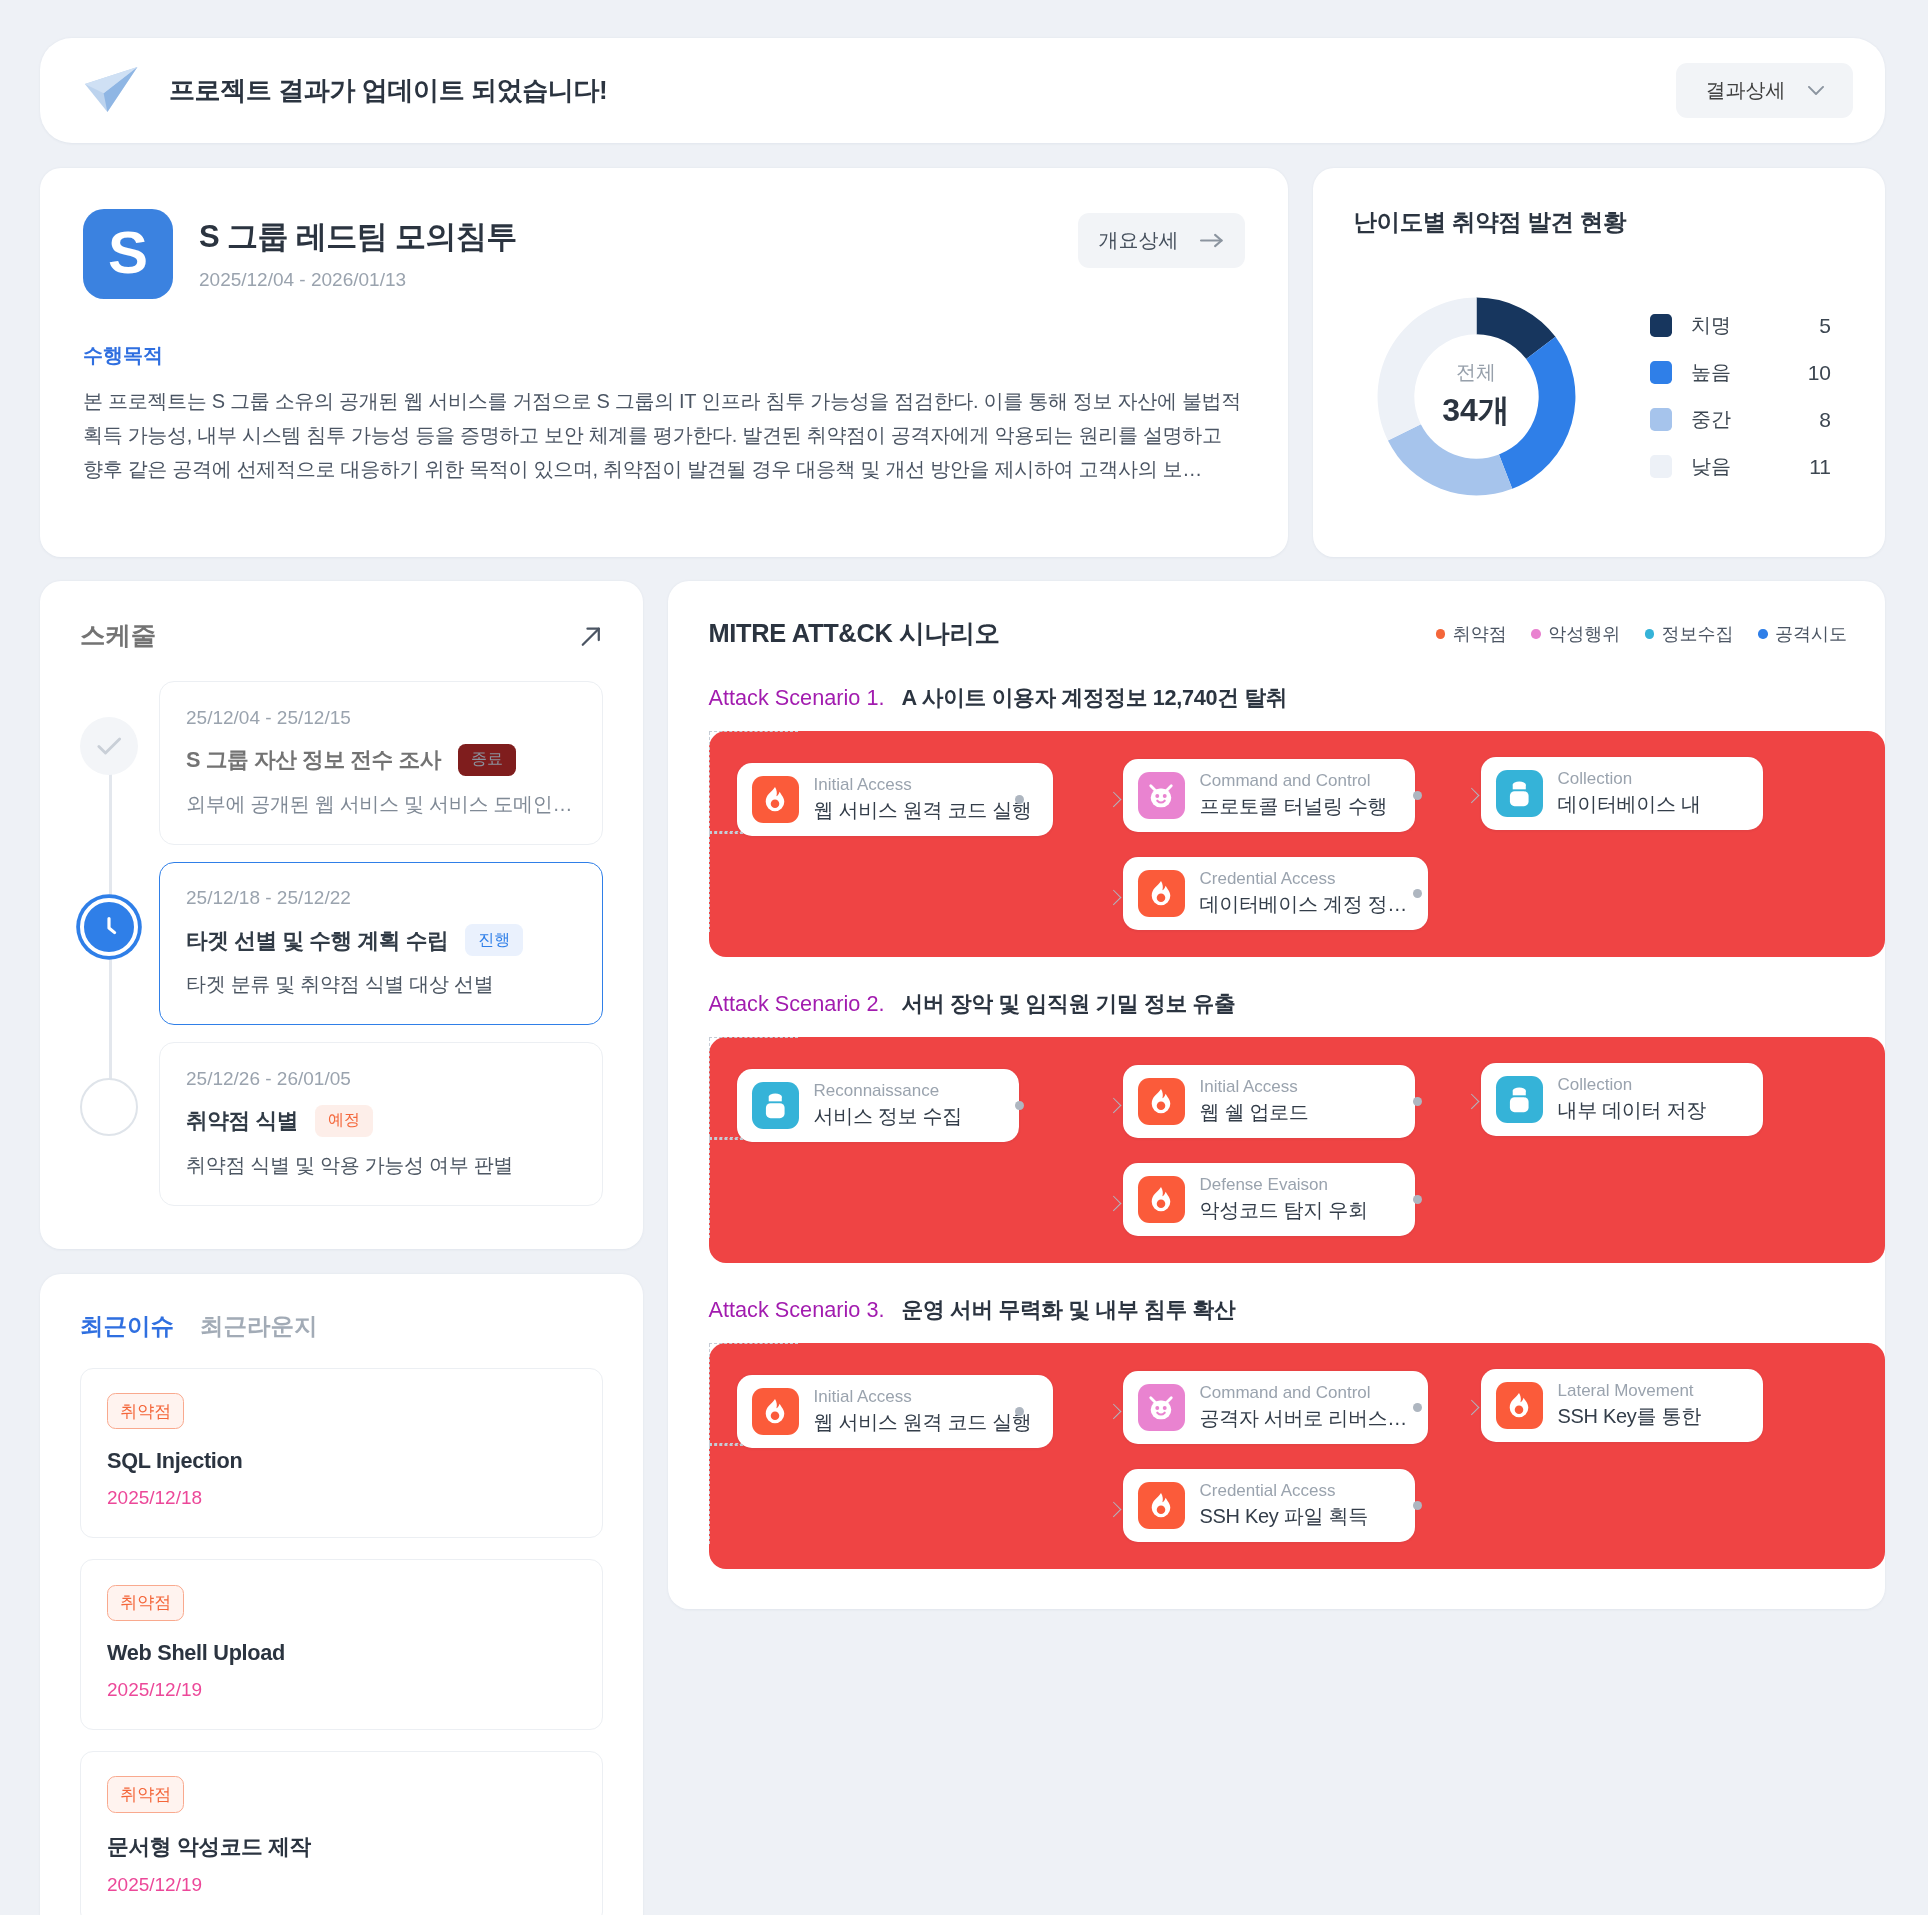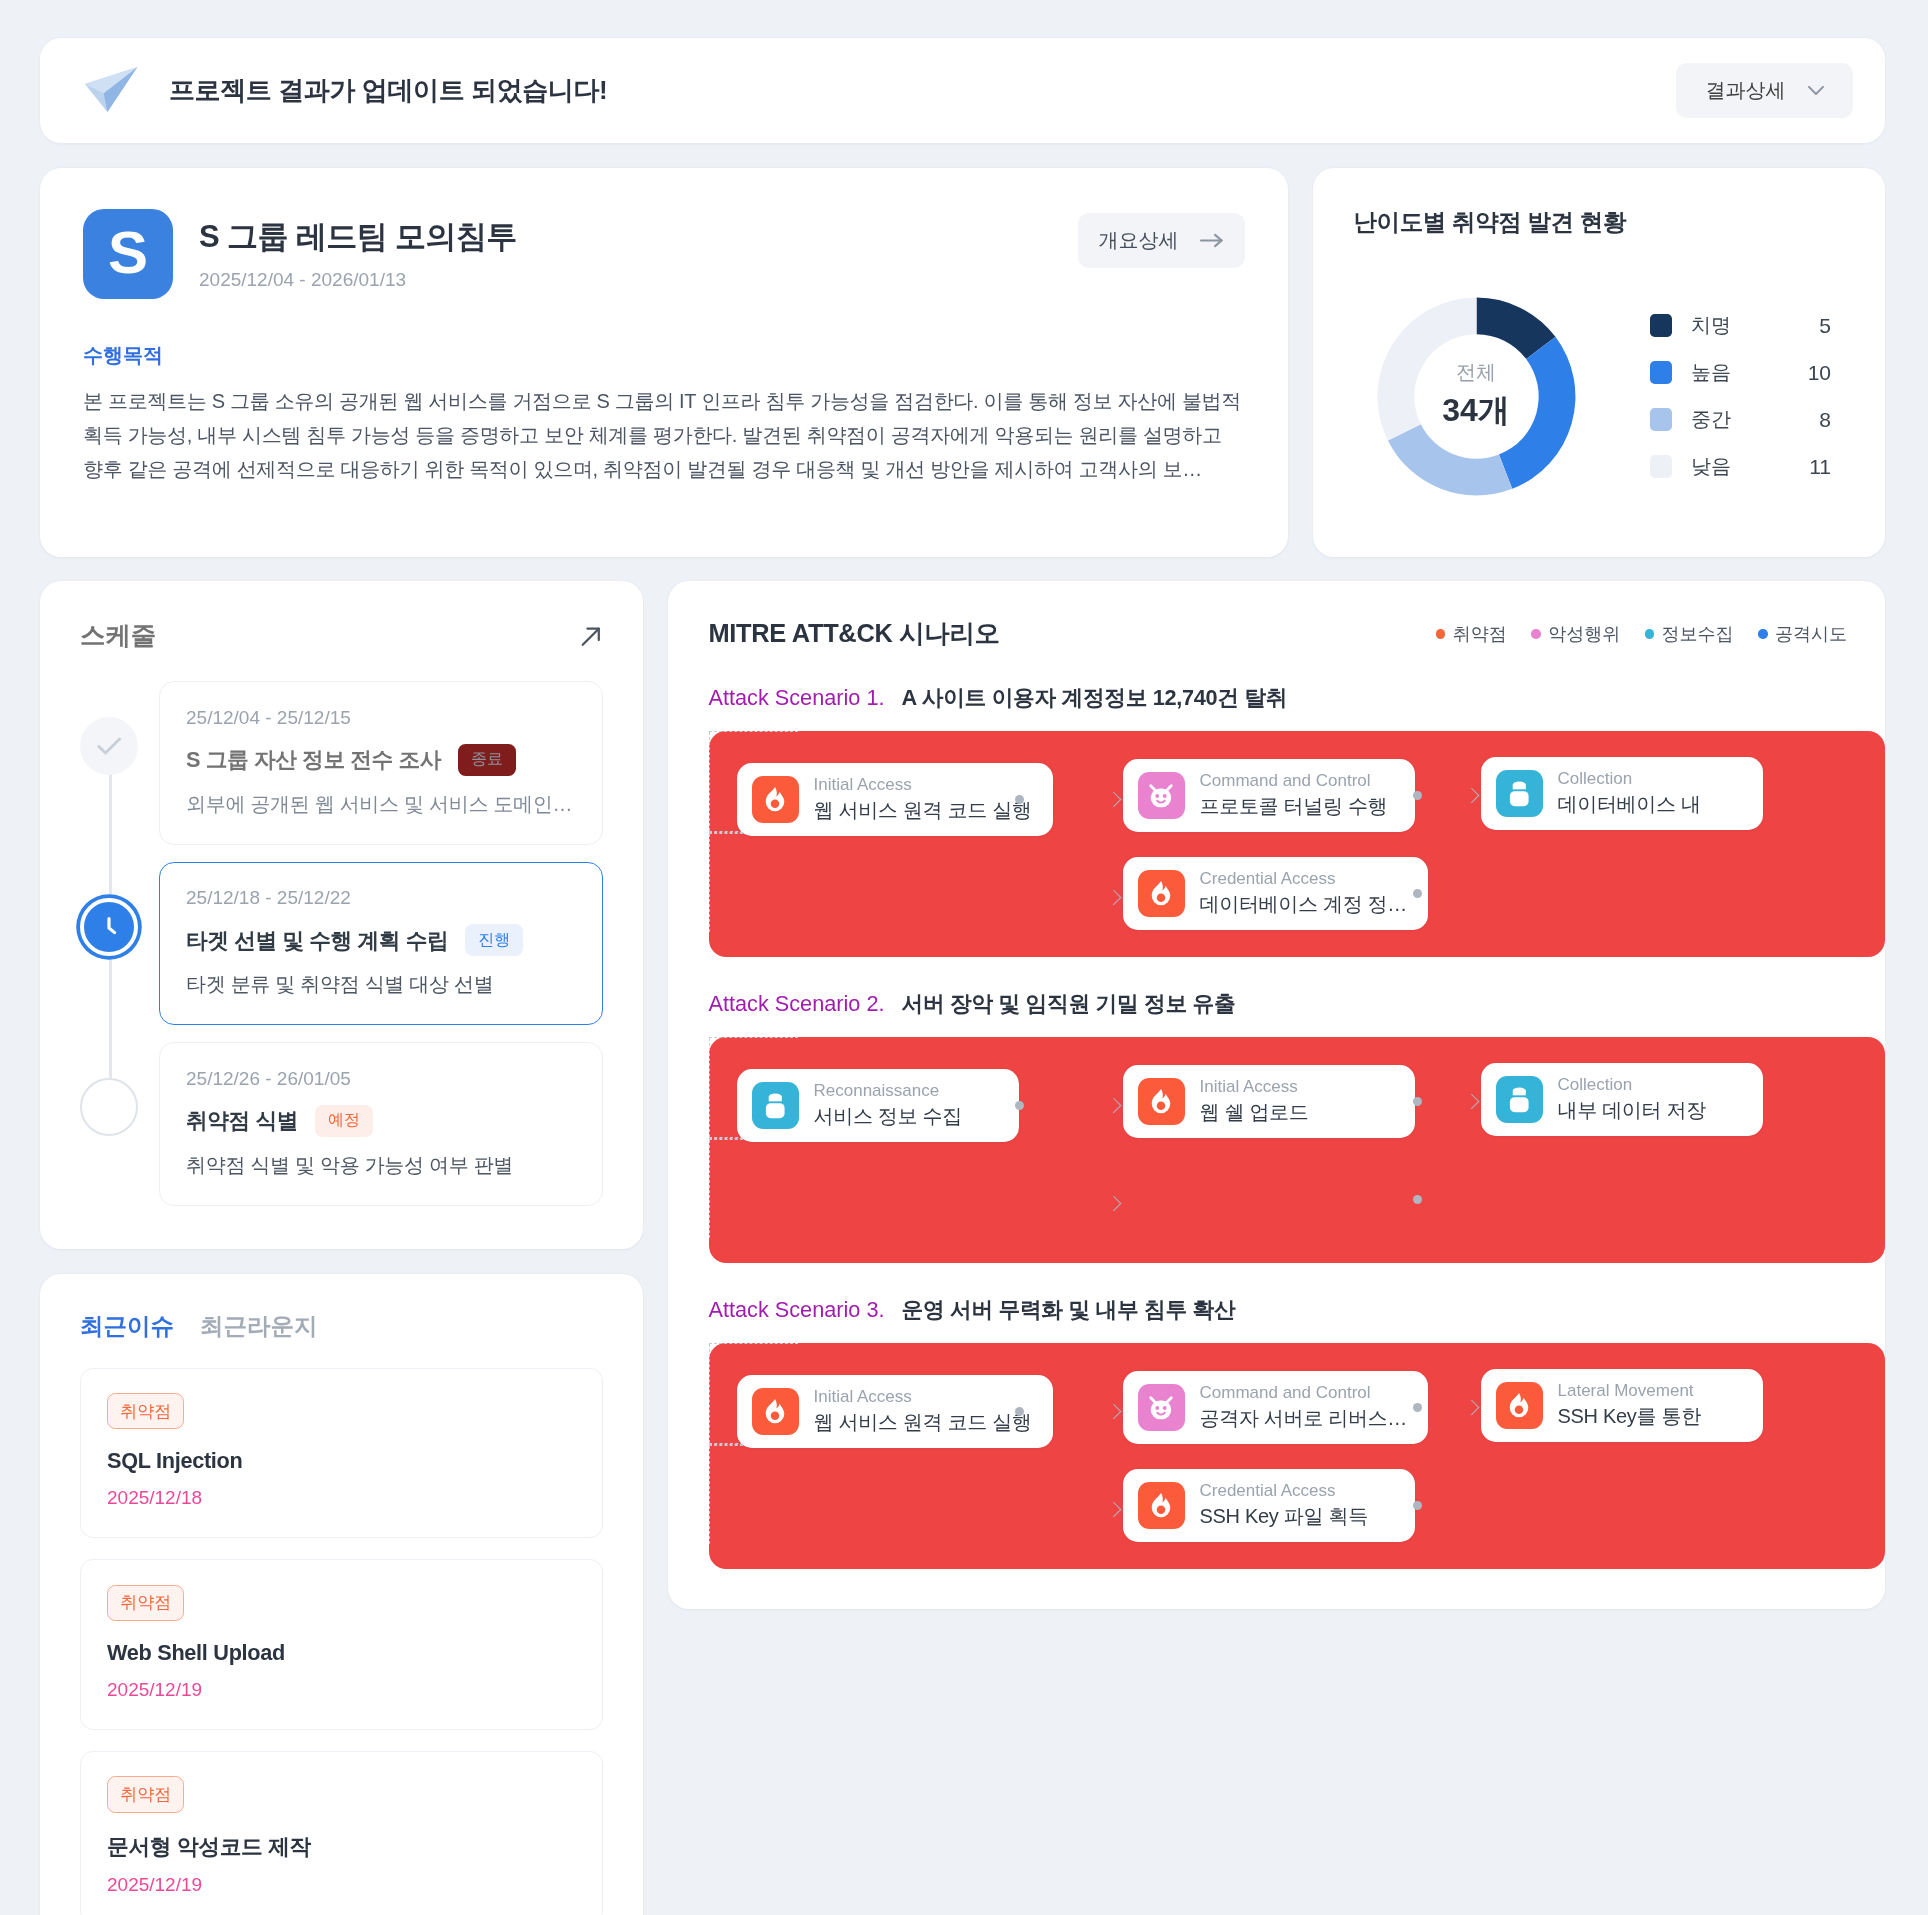--- a/index.html
+++ b/index.html
@@ -6,21 +6,21 @@
   html, body {
     width: 1928px; height: 1915px;
     background: #eef1f6;
     font-family: "Liberation Sans", "DejaVu Sans", sans-serif;
     overflow: hidden;
   }
   .page { width: 1928px; height: 1915px; padding: 38px 43px 0 40px; position: relative; }
 
   
   .banner {
-    background:#fff; border-radius:21px; height:105px;
+    background:#fff; border-radius:32px; height:105px;
     display:flex; align-items:center; padding:0 32px 0 43px;
     box-shadow:0 0.9px 2.8px rgba(23,43,77,.06);
     position:relative;
   }
   .plane { width:60px; height:51px; flex:0 0 auto; margin-right:26px; }
   .banner-title { font-size:26px; font-weight:700; color:#2b3440; letter-spacing:-0.4px; }
   .result-btn {
     margin-left:auto; background:#f2f4f7; border:none; border-radius:11.3px;
     height:55px; min-width:177px; padding:0 22.6px;
     display:flex; align-items:center; justify-content:center; gap:22px;
@@ -414,20 +414,32 @@
                   <svg width="26" height="28" viewBox="0 0 28 30">
                     <path d="M14 1C10 7 4 9 4 17a10 10 0 0 0 20 0c0-5-3-7-5-11-1 3-2 4-3.5 5C16.5 8 16 4 14 1z" fill="#fff"></path>
                     <circle cx="14" cy="19" r="4.6" fill="#fb5b3a"></circle>
                   </svg>
                 </span>
                 <span class="node-txt">
                   <span class="node-tac">Initial Access</span>
                   <span class="node-act">웹 쉘 업로드</span>
                 </span>
               </div>
+              <div class="node" style="left:414px;top:126px;min-width:292px;">
+                <span class="node-ico" style="background:#fb5b3a">
+                  <svg width="26" height="28" viewBox="0 0 28 30">
+                    <path d="M14 1C10 7 4 9 4 17a10 10 0 0 0 20 0c0-5-3-7-5-11-1 3-2 4-3.5 5C16.5 8 16 4 14 1z" fill="#fff"></path>
+                    <circle cx="14" cy="19" r="4.6" fill="#fb5b3a"></circle>
+                  </svg>
+                </span>
+                <span class="node-txt">
+                  <span class="node-tac">Defense Evaison</span>
+                  <span class="node-act">악성코드 탐지 우회</span>
+                </span>
+              </div>
               <div class="node" style="left:772px;top:26px;min-width:282px;">
                 <span class="node-ico" style="background:#35b3d8">
                   <svg width="24.5" height="28" viewBox="0 0 26 30">
                     <ellipse cx="13" cy="5" rx="7" ry="3.4" fill="#fff"></ellipse>
                     <rect x="6" y="5" width="14" height="5" fill="#fff"></rect>
                     <rect x="3" y="12" width="20" height="16" rx="5" fill="#fff"></rect>
                   </svg>
                 </span>
                 <span class="node-txt">
                   <span class="node-tac">Collection</span>

